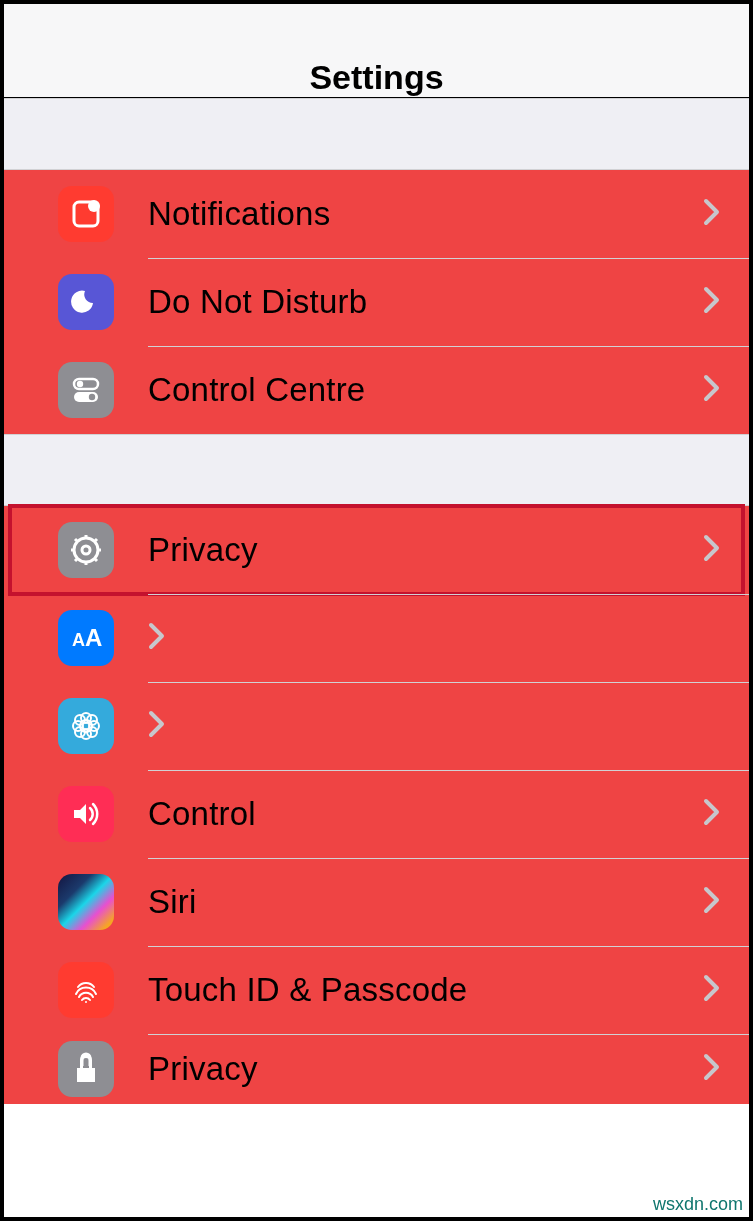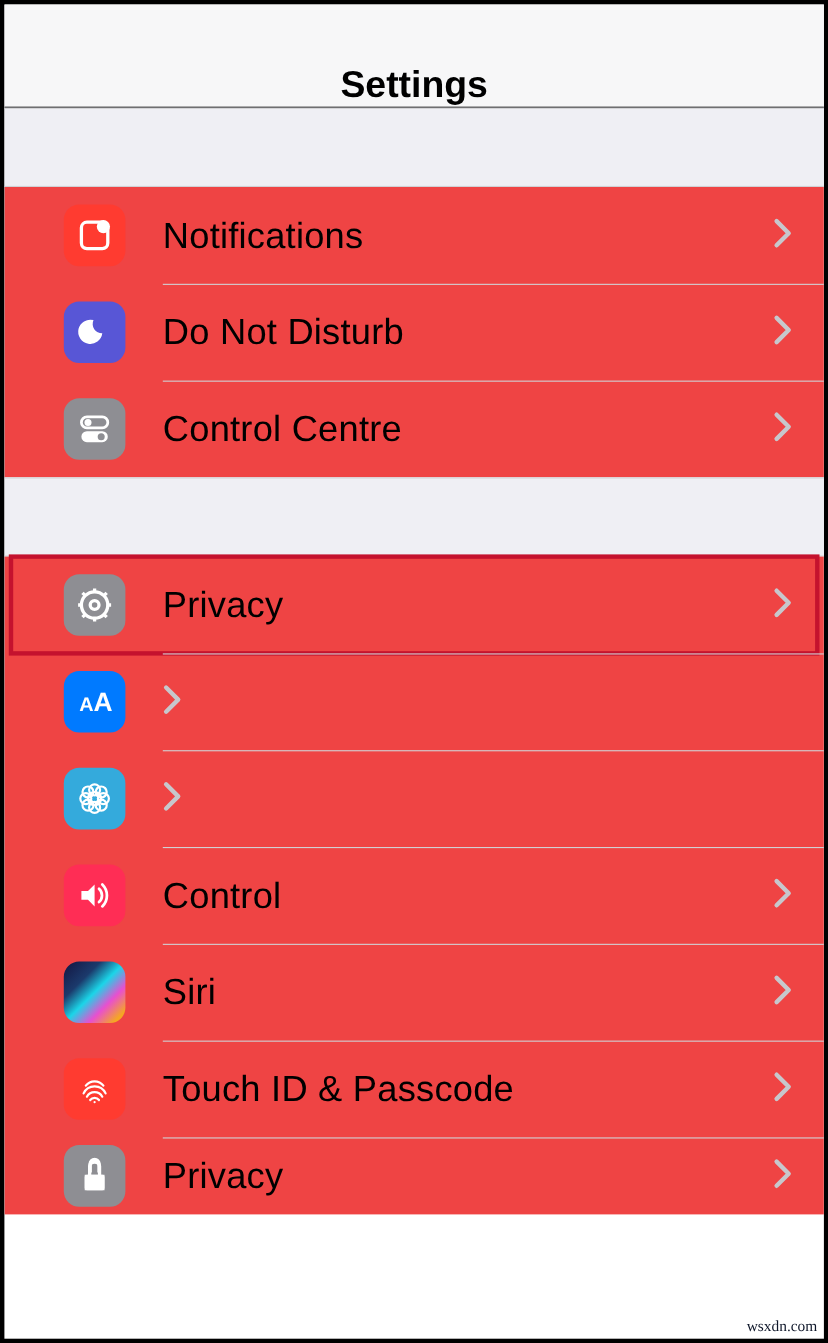--- a/index.html
+++ b/index.html
@@ -79,23 +79,23 @@
     border: 4px solid #c4122e;
     pointer-events: none;
   }
   .siri-bg {
     background: linear-gradient(135deg, #141440 0%, #1b3a6c 30%, #1bd5e8 50%, #e84fd0 70%, #f5a623 90%);
   }
   .watermark {
     position: absolute;
     right: 6px;
     bottom: 2px;
-    font-size: 14px;
-    color: #0f172a;
-    font-family: Liberation Serif, serif;
+    font-size: 18px;
+    color: #0f766e;
+    font-family: Liberation Sans, sans-serif;
   }
 </style>
 </head>
 <body>
 
 <div class="header">
   <h1>Settings</h1>
 </div>
 
 <div class="section-gap"></div>

